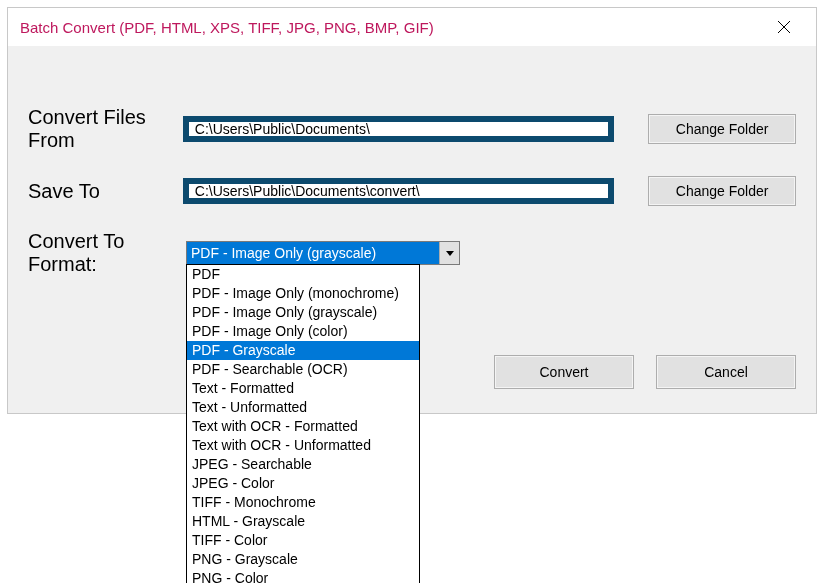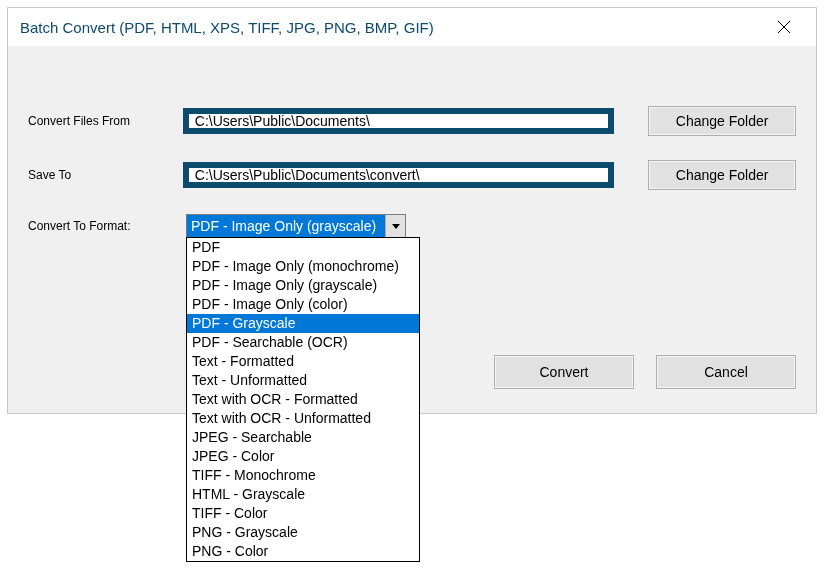--- a/index.html
+++ b/index.html
@@ -22,21 +22,21 @@
       position: relative;
     }
     .titlebar {
       height: 38px;
       background: #fff;
       display: flex;
       align-items: center;
       padding: 0 12px;
       justify-content: space-between;
     }
-    .title-text { font-size: 15px; color: #0c4a6e; }
+    .title-text { font-size: 15px; color: #be185d; }
     .close-x {
       width: 40px;
       height: 30px;
       display: flex;
       align-items: center;
       justify-content: center;
       cursor: default;
     }
     .close-x svg { stroke: #000; stroke-width: 1; }
     .body-area {
@@ -45,21 +45,21 @@
       height: calc(100% - 38px);
     }
     .row {
       display: flex;
       align-items: center;
       margin-bottom: 24px;
     }
     .label {
       width: 158px;
       color: #000;
-      font-size: 12px;
+      font-size: 20px;
     }
     .textfield {
       width: 440px;
       height: 26px;
       background: #fff;
       border: 6px solid #0c4a6e;
       padding: 2px 6px;
       font-family: inherit;
       font-size: 14px;
       color: #000;
@@ -82,21 +82,21 @@
       width: 150px;
       margin-left: 34px;
     }
     .format-row {
       display: flex;
       align-items: center;
       margin-bottom: 0;
     }
     .combo {
       position: relative;
-      width: 220px;
+      width: 274px;
     }
     .combo-display {
       height: 24px;
       border: 1px solid #7a7a7a;
       background: #fff;
       display: flex;
       align-items: stretch;
     }
     .combo-text {
       flex: 1;

